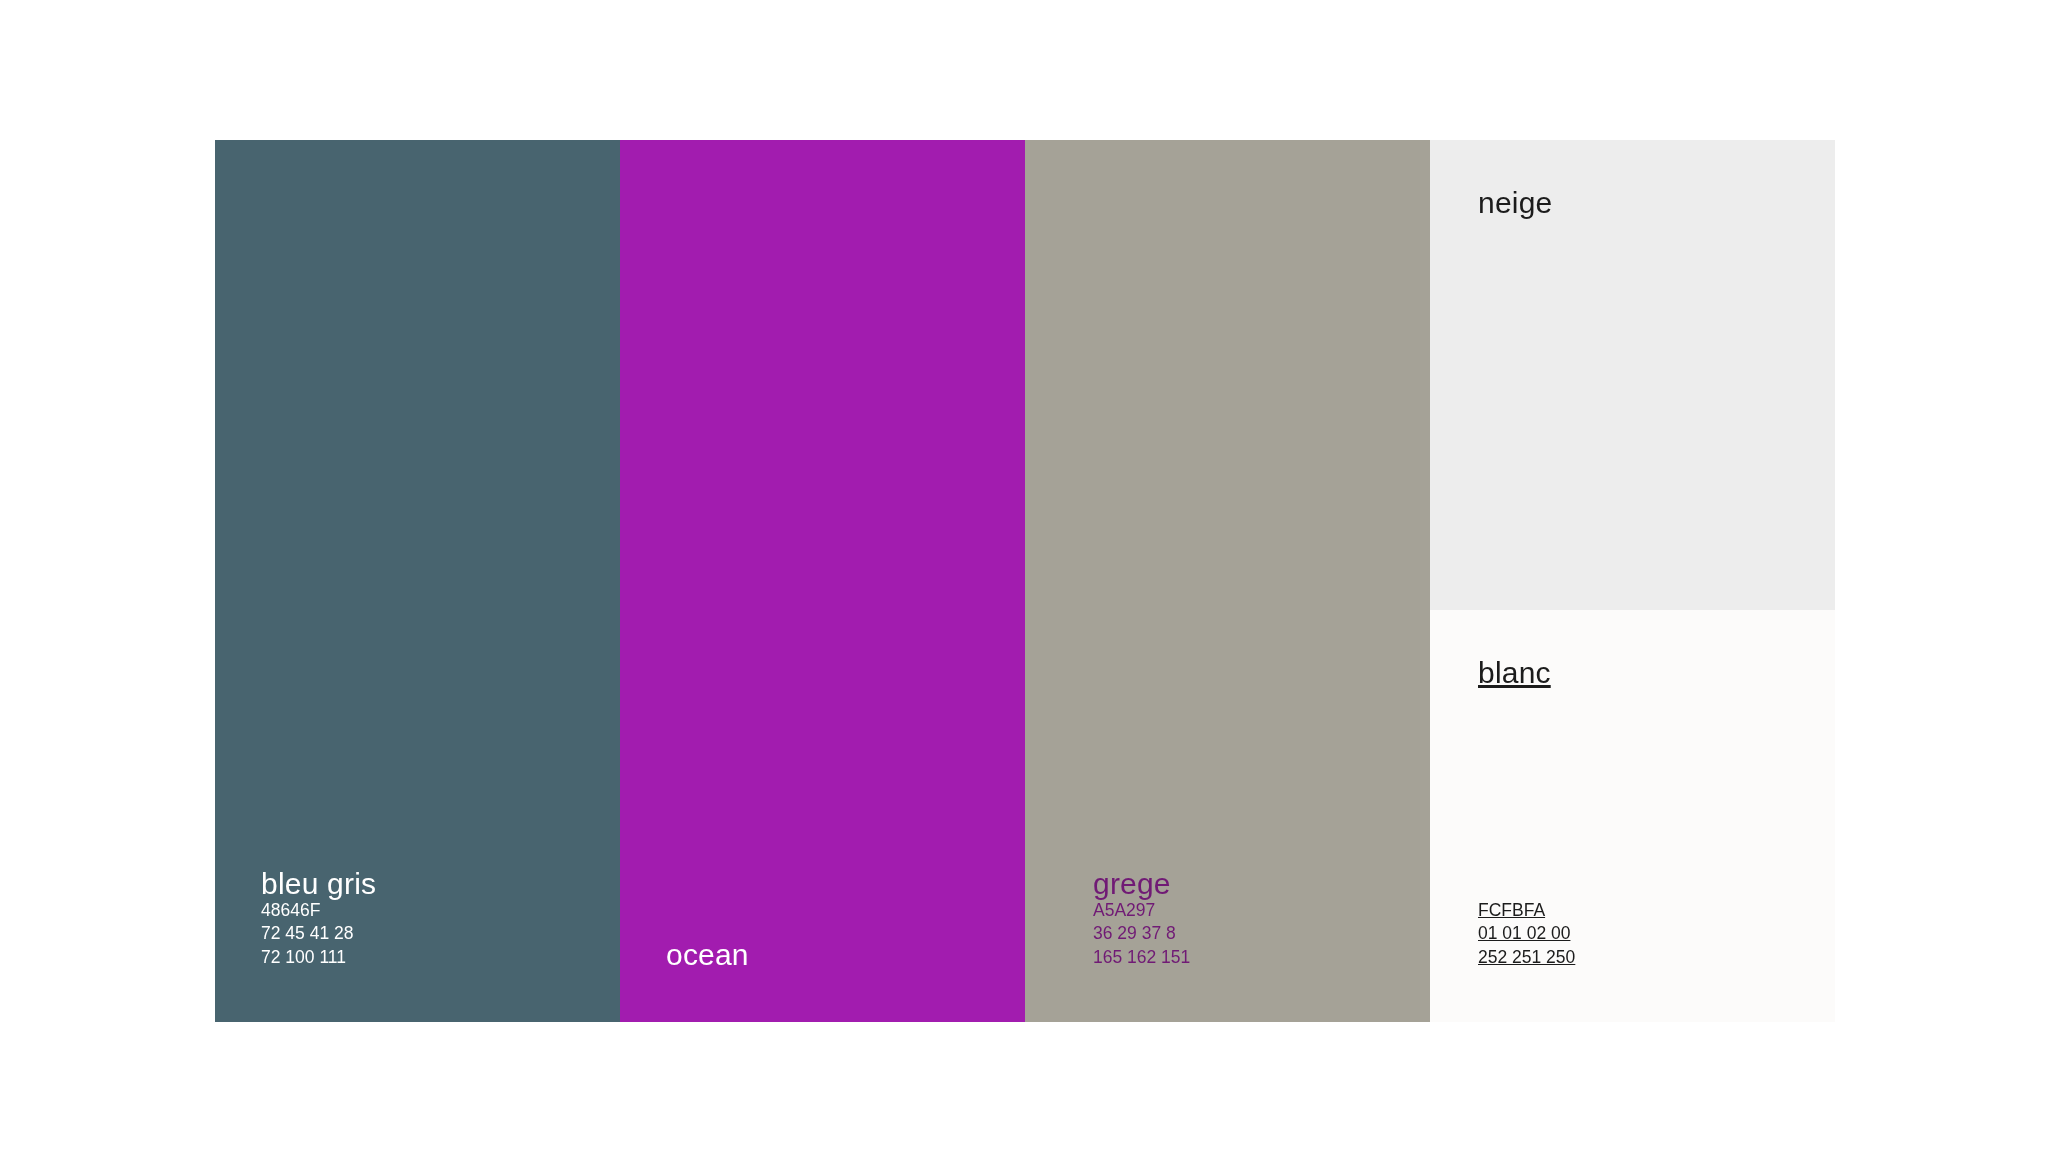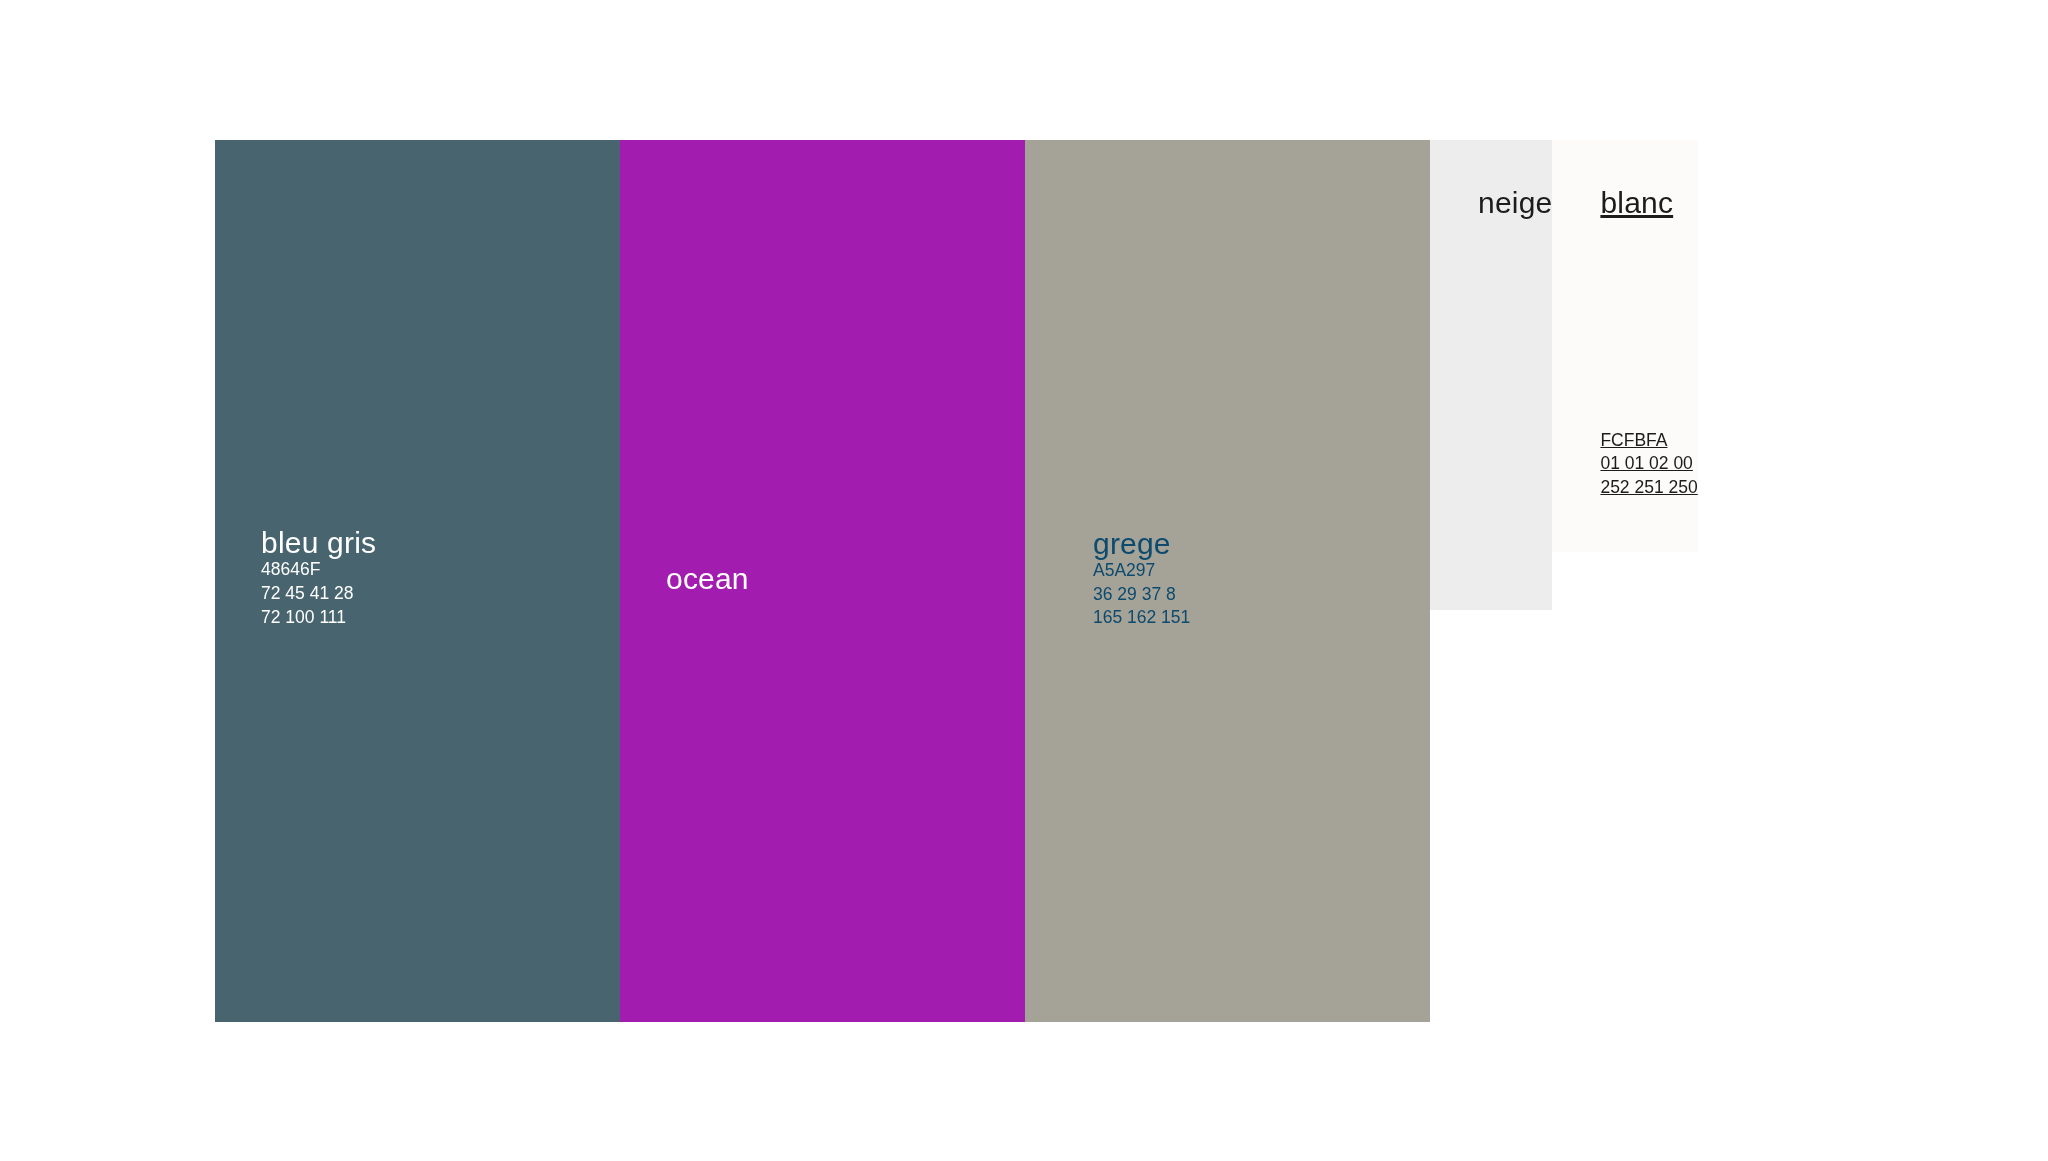--- a/index.html
+++ b/index.html
@@ -24,28 +24,28 @@
     flex-direction: row;
     align-items: stretch;
   }
 
   
   .swatch {
     position: relative;
     box-sizing: border-box;
     display: flex;
     flex-direction: column;
-    justify-content: center;
+    justify-content: flex-end;
     overflow: hidden;
   }
 
   .col-bleugris { width: 405px; }
   .col-ocean    { width: 405px; }
   .col-grege    { width: 405px; }
-  .col-right    { width: 405px; display: flex; flex-direction: row; }
+  .col-right    { width: 405px; display: flex; flex-direction: column; justify-content: center; }
 
   
   .col-right .swatch-neige { height: 470px; }
   .col-right .swatch-blanc { height: 412px; }
 
   .swatch-name {
     font-size: 30px;
     font-weight: 400;
     letter-spacing: 0.2px;
     line-height: 1;
@@ -66,21 +66,21 @@
     color: #ffffff;
     padding: 48px 0 52px 46px;
   }
   .swatch-ocean {
     background: #a21caf;
     color: #ffffff;
     padding: 48px 0 52px 46px;
   }
   .swatch-grege {
     background: #a5a297;
-    color: #0c4a6e;
+    color: #701a75;
     padding: 49px 0 52px 68px;
   }
   .swatch-neige {
     background: #ededed;
     color: #1c1c1c;
     padding: 48px 0 46px 48px;
     justify-content: space-between;
   }
   .swatch-blanc {
     background: #fcfbfa;

